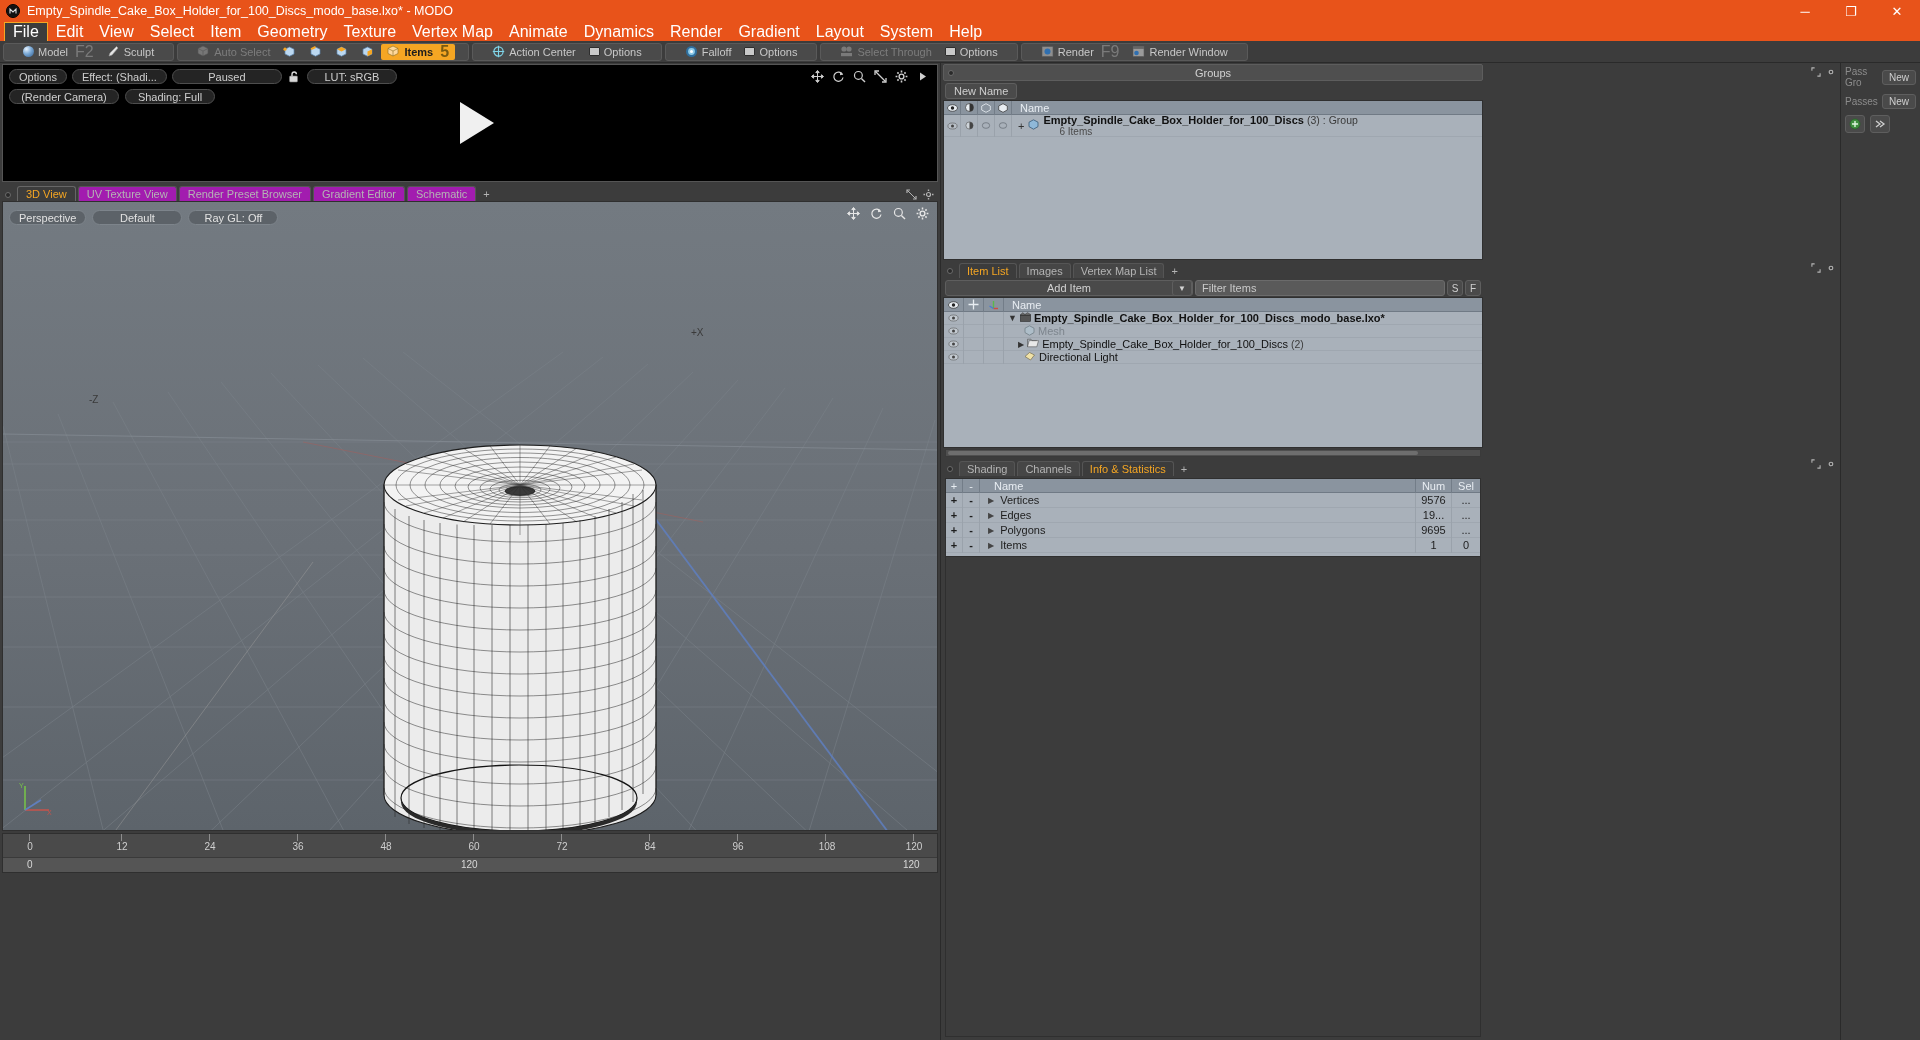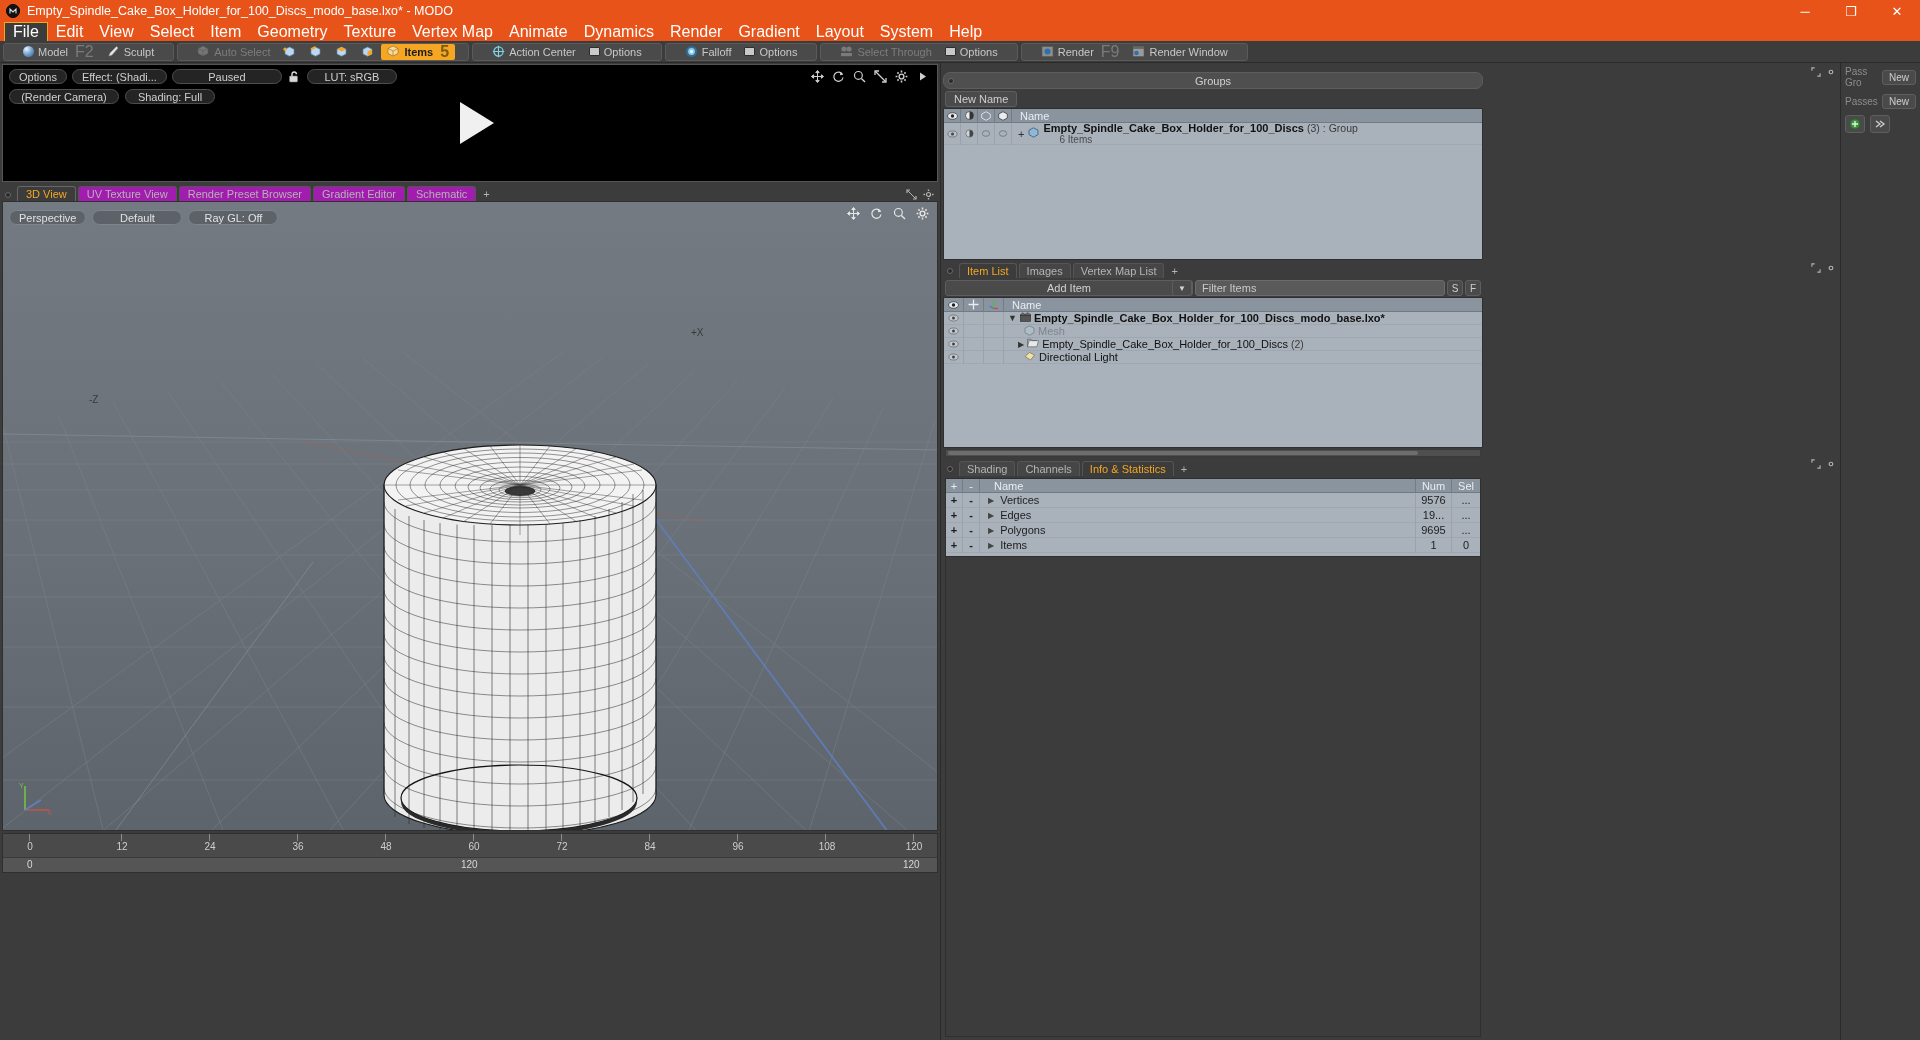--- a/index.html
+++ b/index.html
@@ -89,23 +89,23 @@
       position:relative;}
   .tlruler{ position:absolute; left:0; right:0; top:0; height:22px;}
   .tltick{ position:absolute; top:0; width:1px; height:7px; background:#8d8d8d;}
   .tlnum{ position:absolute; top:7px; font-size:10px; color:#cfcfcf; transform:translateX(-50%);}
   .tlbar{ position:absolute; left:0;right:0;bottom:0;height:15px;background:#555;
       border-top:1px solid #3a3a3a;}
   .tlbar .frame{ position:absolute; font-size:10px; color:#d8d8d8; top:1px;}
 
   
   .rpanel{ background:#3c3c3c; margin:1px 2px; display:flex; flex-direction:column;}
-  .rhdr{ height:17px; background:#4f4f4f; border:1px solid #5d5d5d; border-radius:7px;
+  .rhdr{ height:17px; background:#4f4f4f; border:1px solid #5d5d5d; border-radius:2px;
       display:flex; align-items:center; justify-content:flex-end; padding:0 8px; position:relative;
-      color:#d2d2d2; font-size:11px;margin-top:8px;}
+      color:#d2d2d2; font-size:11px;}
   .rhdr .dot{ position:absolute; left:4px; top:5px; width:6px;height:6px;border-radius:50%;
       background:#2a2a2a;border:1px solid #6a6a6a;}
   .ptabs{ height:16px; display:flex; align-items:flex-end; gap:2px; padding-left:16px; position:relative;}
   .ptabs .dot{ position:absolute; left:4px; top:6px; width:6px;height:6px;border-radius:50%;
       background:#2a2a2a;border:1px solid #6a6a6a;}
   .ptab{ height:15px;padding:0 7px;display:flex;align-items:center;font-size:11px;color:#b4b4b4;
       background:#464646;border:1px solid #555;border-bottom:none;border-radius:3px 3px 0 0;}
   .ptab.sel{ color:#f5a623; background:#3c3c3c;}
   .ptab.plus{background:none;border:none;color:#b4b4b4;padding:0 5px;}
   .btnrow{ display:flex; padding:2px 2px 1px 2px; gap:2px;}

